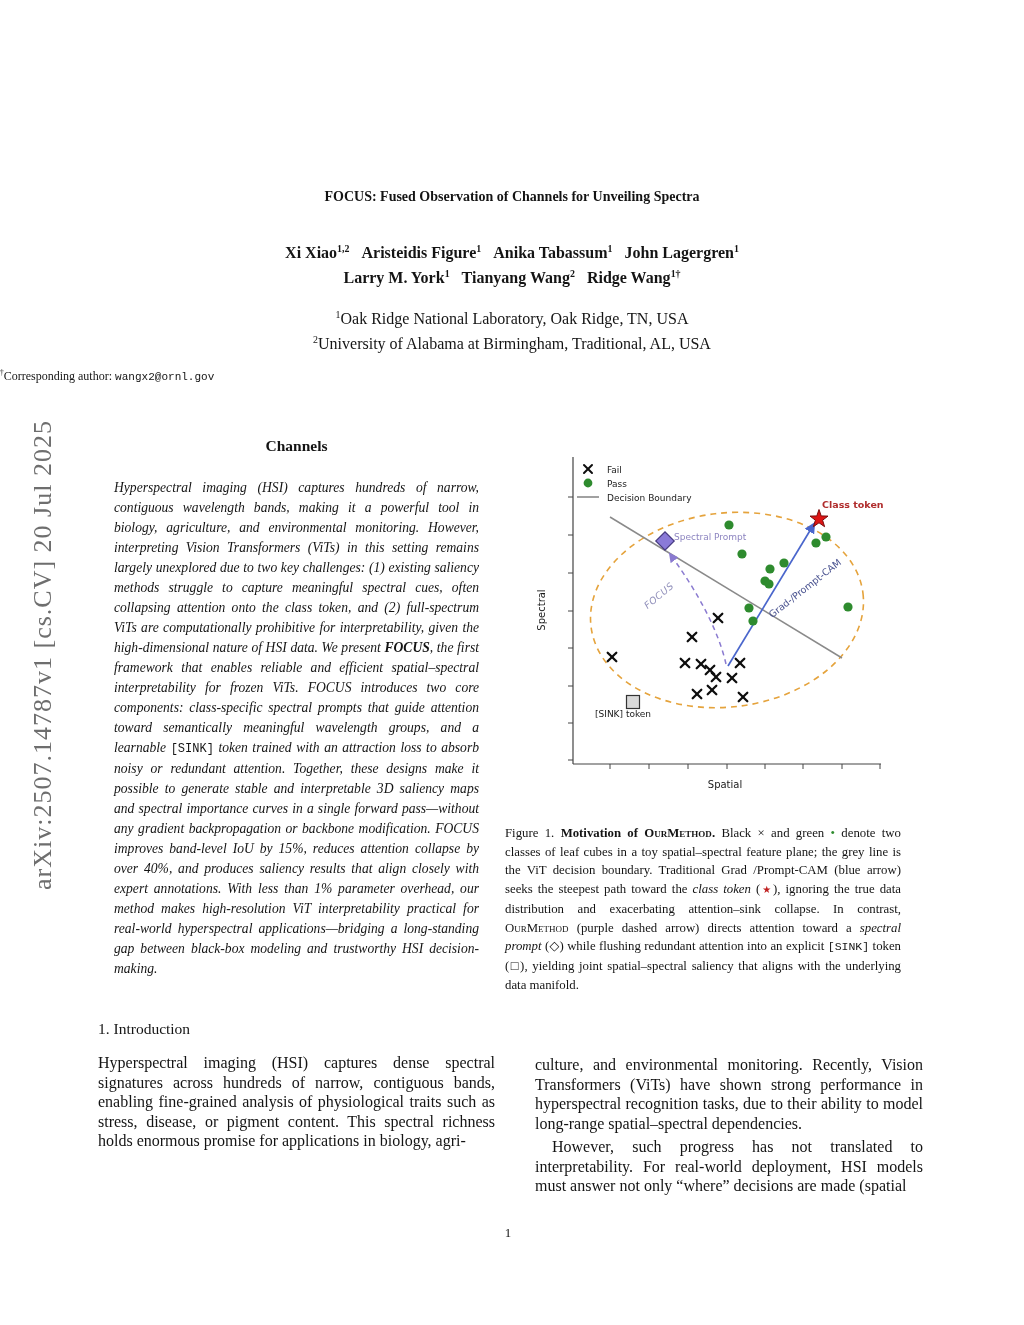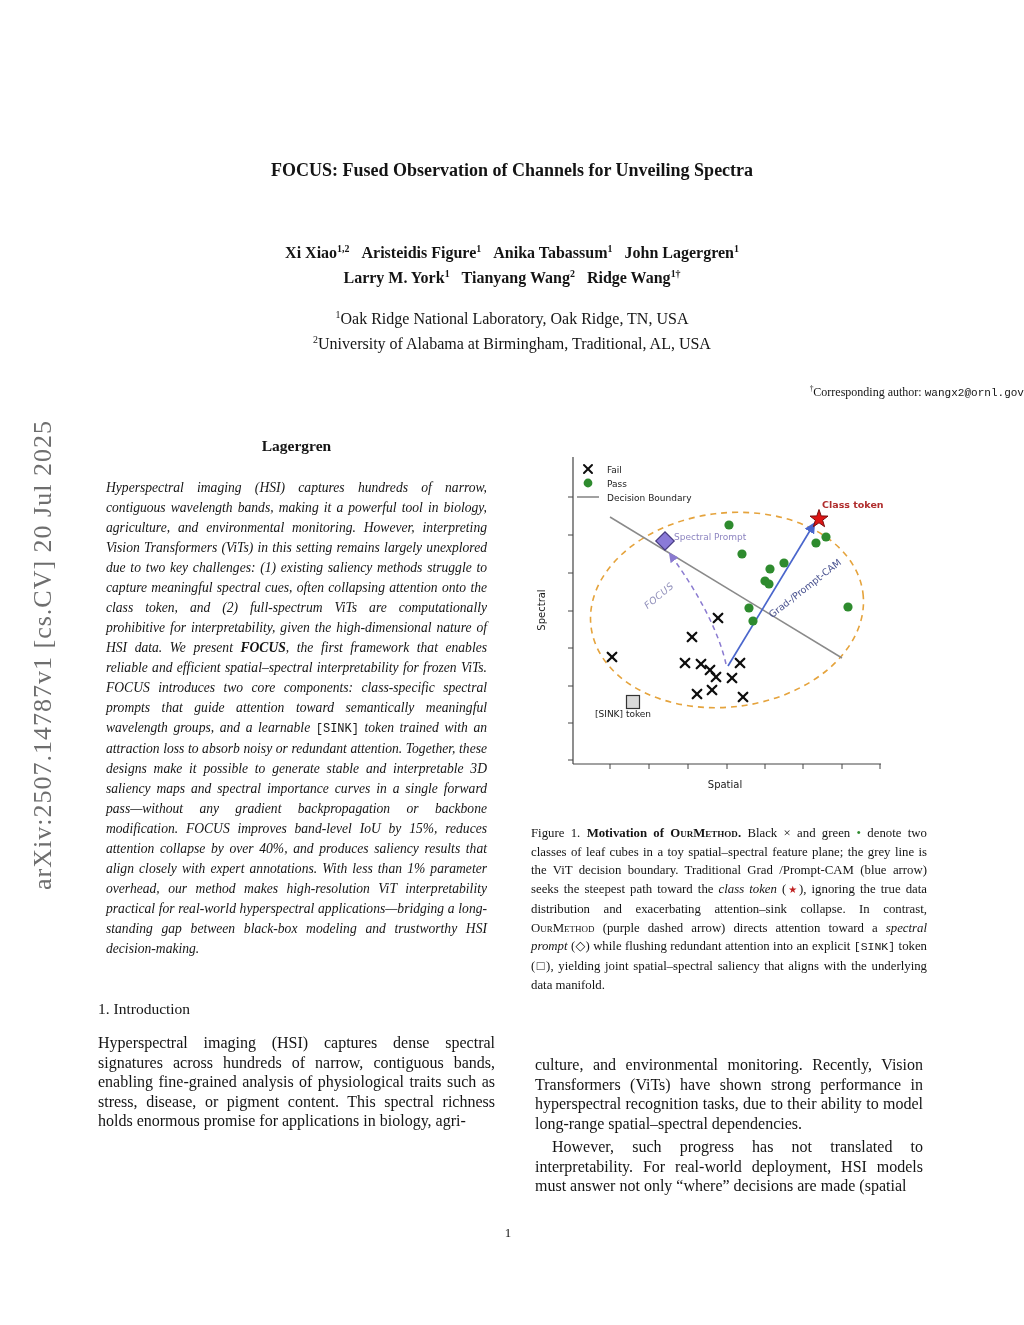--- a/index.html
+++ b/index.html
@@ -3,47 +3,47 @@
 <meta charset="utf-8">
 <style>
   html,body{margin:0;padding:0;}
   body{width:1024px;height:1325px;position:relative;background:#ffffff;
        font-family:"Liberation Serif",serif;color:#141414;overflow:hidden;}
 
   .arxiv-sidebar{position:absolute;left:45px;top:655px;width:640px;height:34px;
     transform:translate(-50%,-50%) rotate(-90deg);text-align:center;
     font-size:26px;color:#6e6e6e;letter-spacing:1px;white-space:nowrap;}
 
-  .paper-title{position:absolute;top:160px;left:0;width:100%;text-align:center;
-    font-size:18px;font-weight:bold;}
+  .paper-title{position:absolute;top:189px;left:0;width:100%;text-align:center;
+    font-size:14px;font-weight:bold;}
 
   .authors{position:absolute;top:240px;left:0;width:100%;text-align:center;
     font-size:16px;font-weight:bold;line-height:25px;}
   .authors .au{margin:0 4px;}
   sup{font-size:0.62em;vertical-align:super;line-height:0;}
 
   .affils{position:absolute;top:306px;left:0;width:100%;text-align:center;
     font-size:16px;line-height:25px;}
 
-  .corresponding{position:absolute;top:385px;left:0;width:100%;text-align:right;
+  .corresponding{position:absolute;top:369px;left:0;width:100%;text-align:left;
     font-size:12px;}
   .mono{font-family:"Liberation Mono",monospace;font-size:0.92em;}
 
   .col-left{position:absolute;left:98px;top:437px;width:397px;}
   .abstract-heading{text-align:center;font-size:15.5px;font-weight:bold;margin:0 0 23px 0;}
-  .abstract-text{font-size:13.6px;font-style:italic;line-height:20px;text-align:justify;margin:8px;}
+  .abstract-text{font-size:13.6px;font-style:italic;line-height:20px;text-align:justify;margin:16px;}
   .abstract-text .focus-b{font-weight:bold;}
   .abstract-text .mono{font-style:normal;font-size:12px;}
 
   .intro-heading{font-size:15.5px;font-weight:normal;margin:41px 0 15px 0;}
   .body-text{font-size:16px;line-height:19.5px;text-align:justify;margin:0;}
 
   .figure-wrap{position:absolute;left:531px;top:450px;width:480px;height:350px;}
 
-  .caption{position:absolute;left:531px;top:824px;width:396px;margin:0;
+  .caption{position:absolute;left:505px;top:824px;width:396px;margin:0;
     font-size:12.8px;line-height:18.7px;text-align:justify;}
   .c-n{}
   .c-b{font-weight:bold;}
   .c-bsc{font-weight:bold;font-variant:small-caps;}
   .c-sc{font-variant:small-caps;}
   .c-i{font-style:italic;}
   .c-green{color:#2e8b2e;}
   .c-red{color:#c02020;font-size:10px;}
   .c-mono{font-family:"Liberation Mono",monospace;font-size:11.5px;}
 
@@ -77,21 +77,21 @@
 <div class="affils">
   <div><sup>1</sup><span>Oak Ridge National Laboratory, Oak Ridge, TN, USA</span></div>
   <div><sup>2</sup><span>University of Alabama at Birmingham, Traditional, AL, USA</span></div>
 </div>
 
 <div class="corresponding">
   <sup>†</sup><span>Corresponding author: </span><span class="mono">wangx2@ornl.gov</span>
 </div>
 
 <div class="col-left">
-  <div class="abstract-heading">Lagergren</div>
+  <div class="abstract-heading">Channels</div>
   <p class="abstract-text"><span>Hyperspectral imaging (HSI) captures hundreds of narrow, contiguous wavelength bands, making it a powerful tool in biology, agriculture, and environmental monitoring. However, interpreting Vision Transformers (ViTs) in this setting remains largely unexplored due to two key challenges: (1) existing saliency methods struggle to capture meaningful spectral cues, often collapsing attention onto the class token, and (2) full-spectrum ViTs are computationally prohibitive for interpretability, given the high-dimensional nature of HSI data. We present </span><span class="focus-b">FOCUS</span><span>, the first framework that enables reliable and efficient spatial–spectral interpretability for frozen ViTs. FOCUS introduces two core components: class-specific spectral prompts that guide attention toward semantically meaningful wavelength groups, and a learnable </span><span class="mono">[SINK]</span><span> token trained with an attraction loss to absorb noisy or redundant attention. Together, these designs make it possible to generate stable and interpretable 3D saliency maps and spectral importance curves in a single forward pass—without any gradient backpropagation or backbone modification. FOCUS improves band-level IoU by 15%, reduces attention collapse by over 40%, and produces saliency results that align closely with expert annotations. With less than 1% parameter overhead, our method makes high-resolution ViT interpretability practical for real-world hyperspectral applications—bridging a long-standing gap between black-box modeling and trustworthy HSI decision-making.</span></p>
   <div class="intro-heading">1. Introduction</div>
   <p class="body-text">Hyperspectral imaging (HSI) captures dense spectral signatures across hundreds of narrow, contiguous bands, enabling fine-grained analysis of physiological traits such as stress, disease, or pigment content. This spectral richness holds enormous promise for applications in biology, agri-</p>
 </div>
 
 <div class="figure-wrap">
   <svg id="fig-svg" width="480" height="350" viewBox="0 0 480 350" style="font-family:'DejaVu Sans',sans-serif;">
     <defs>
       <marker id="arrB" viewBox="0 0 10 10" refX="8" refY="5" markerWidth="6.5" markerHeight="6.5" orient="auto-start-reverse">
         <path d="M0,0 L10,5 L0,10 z" fill="#4a66cc"></path>

